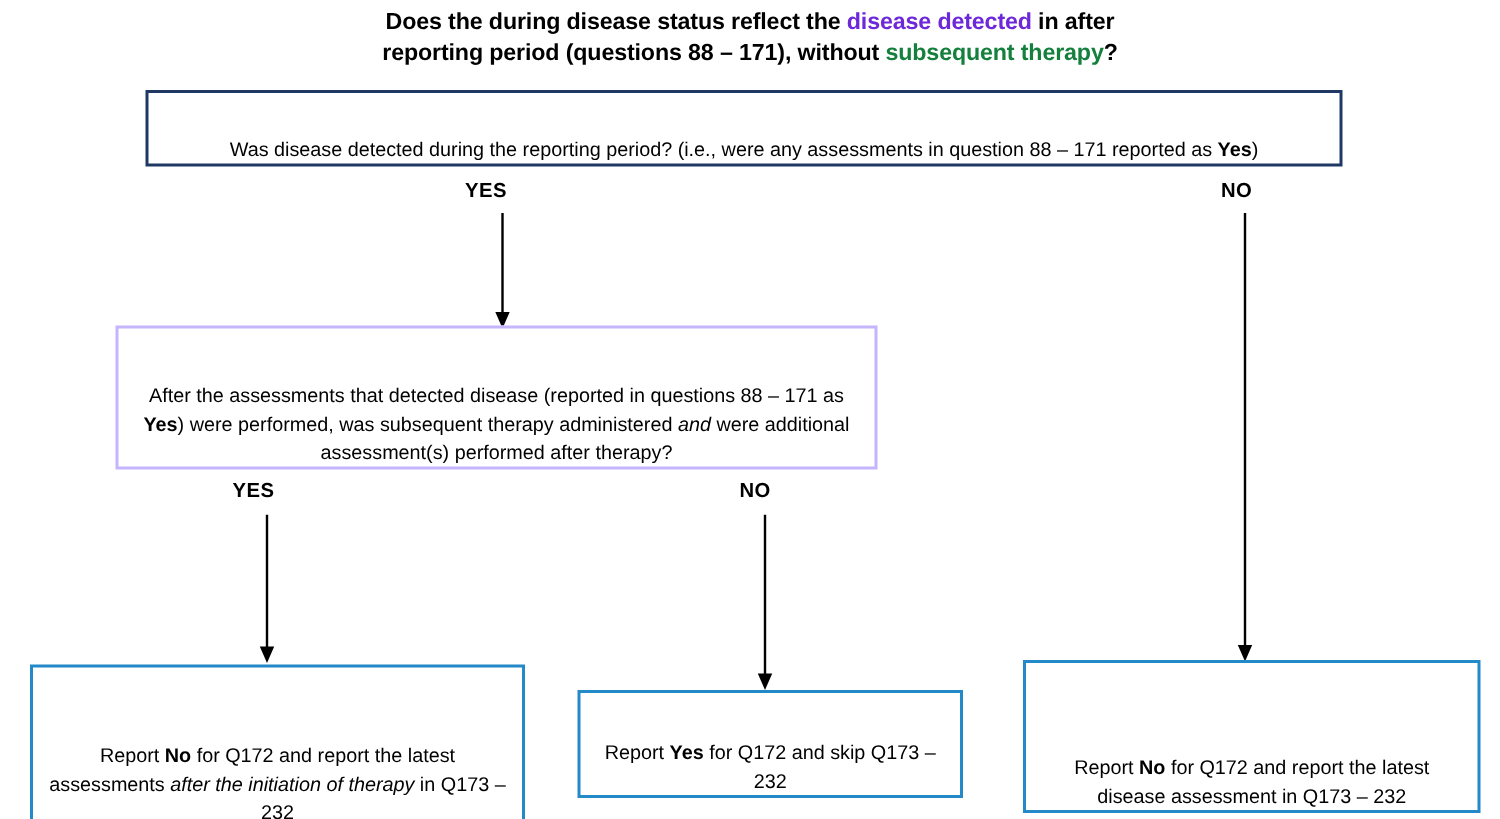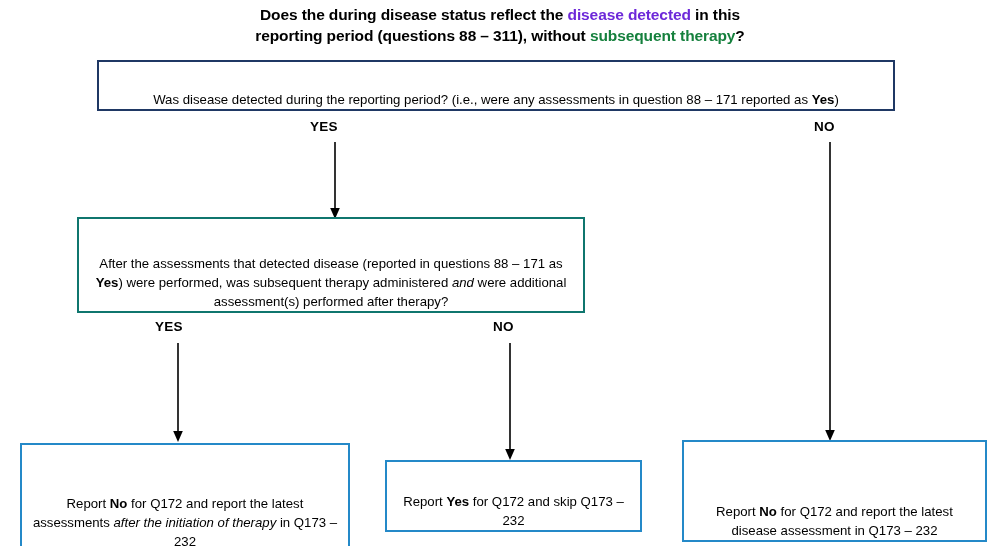--- a/index.html
+++ b/index.html
@@ -43,21 +43,21 @@
     display: flex;
     align-items: flex-end;
     justify-content: center;
     text-align: center;
     font-size: 13.2px;
     line-height: 19px;
   }
   .box .inner { padding: 0 8px; width: 100%; }
 
   .box-navy  { border: 2px solid #1f3864; }
-  .box-teal  { border: 2px solid #0f766e; }
+  .box-teal  { border: 2px solid #c4b5fd; }
   .box-blue  { border: 2px solid #2489c8; }
 
   #box-q1 { left: 97px;  top: 60px;  width: 798px; height: 51px; }
   #box-q2 { left: 77px;  top: 217px; width: 508px; height: 96px; }
   #box-r1 { left: 20px;  top: 443px; width: 330px; height: 110px; }
   #box-r2 { left: 385px; top: 460px; width: 257px; height: 72px; }
   #box-r3 { left: 682px; top: 440px; width: 305px; height: 102px; }
 
   
   .blabel {
@@ -81,22 +81,22 @@
 
   b, strong { font-weight: bold; }
   em, i { font-style: italic; }
 </style>
 </head>
 <body>
 
 <div id="canvas">
 
   <div class="title">
-    <span><span>Does the during disease status reflect the </span><span class="tx-teal">disease detected</span><span> in this</span></span><br>
-    <span><span>reporting period (questions 88 – 311), without </span><span class="tx-blue">subsequent therapy</span><span>?</span></span>
+    <span><span>Does the during disease status reflect the </span><span class="tx-teal">disease detected</span><span> in after</span></span><br>
+    <span><span>reporting period (questions 88 – 171), without </span><span class="tx-blue">subsequent therapy</span><span>?</span></span>
   </div>
 
   <div class="box box-navy" id="box-q1">
     <div class="inner"><span>Was disease detected during the reporting period? (i.e., were any assessments in question 88 – 171 reported as </span><b>Yes</b><span>)</span></div>
   </div>
 
   <div class="blabel" id="lbl-yes-1">YES</div>
   <div class="blabel" id="lbl-no-1">NO</div>
 
   <svg class="arrow" id="arr-q1-q2" width="30" height="78" viewBox="0 0 30 78">

